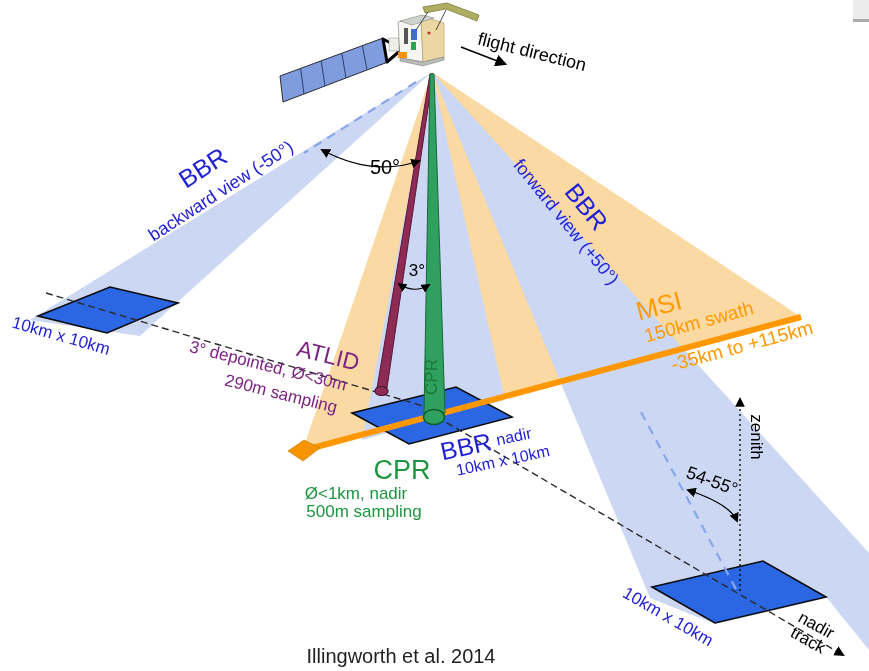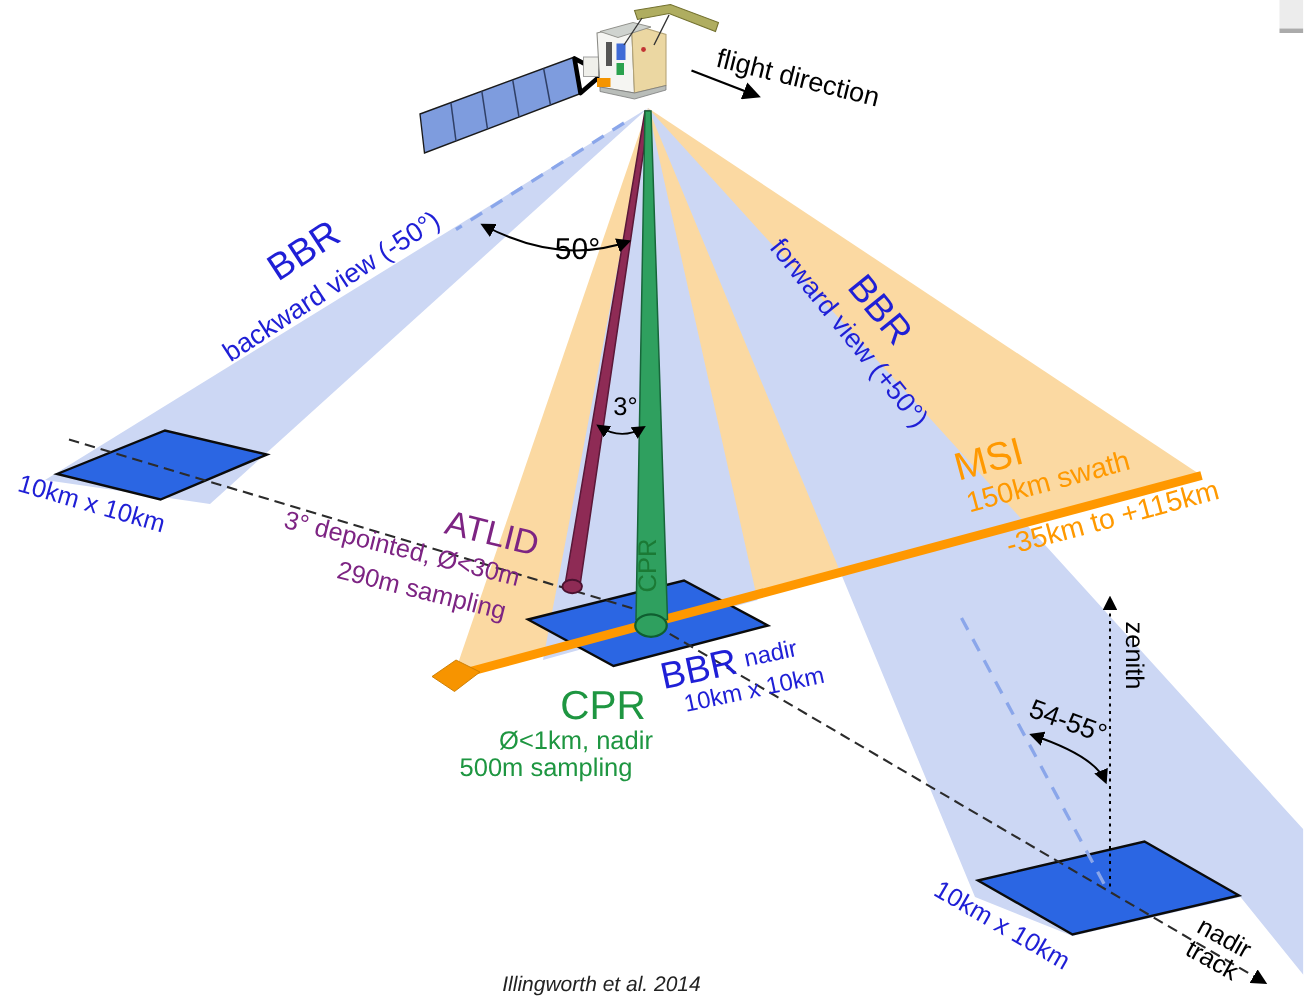--- a/index.html
+++ b/index.html
@@ -6,21 +6,21 @@
   #stage{position:relative;width:869px;height:671px;background:#ffffff;overflow:hidden;
          font-family:"Liberation Sans",sans-serif;}
   #diagram{position:absolute;left:0;top:0;}
   .lbl{position:absolute;transform:translate(-50%,-50%) rotate(var(--r,0deg));
        white-space:nowrap;line-height:1.02;}
   .blue{color:#1f1fd6;} .orange{color:#ff9900;} .purple{color:#7d2483;}
   .green{color:#1e9641;} .green-dark{color:#1b7a35;} .black{color:#000;}
   .f27{font-size:27px;} .f26{font-size:26px;} .f25{font-size:25px;} .f23{font-size:23px;}
   .f20{font-size:20px;margin-top:21px;} .f19{font-size:19px;} .f18{font-size:18px;} .f17{font-size:17px;}
   .f16{font-size:16px;}
-  .caption{font-style:italic;font-size:14px;color:#222;}
+  .caption{font-size:20px;color:#222;}
   .center{text-align:center;}
   .corner-box{position:absolute;left:853px;top:0;width:16px;height:19px;background:#ececec;}
   .corner-bar{position:absolute;left:853px;top:19px;width:16px;height:3px;background:#ababab;}
 </style>
 </head>
 <body>
 
 <div id="stage">
 
   <svg id="diagram" width="869" height="671" viewBox="0 0 869 671">
@@ -106,21 +106,21 @@
   <div class="lbl purple f17" style="left:268px;top:366px;--r:14deg">3° depointed, Ø&lt;30m</div>
   <div class="lbl purple f17" style="left:281px;top:394px;--r:14deg">290m sampling</div>
 
   <div class="lbl green-dark f17" style="left:432px;top:377px;--r:-90deg">CPR</div>
 
   <div class="lbl blue f25" style="left:466px;top:447px;--r:-12deg">BBR</div>
   <div class="lbl blue f16" style="left:514px;top:437px;--r:-12deg">nadir</div>
   <div class="lbl blue f16" style="left:503px;top:461px;--r:-12deg">10km x 10km</div>
 
   <div class="lbl green f27" style="left:402px;top:471px">CPR</div>
-  <div class="lbl green f17" style="left:384px;top:494px">Ø&lt;1km, nadir</div>
+  <div class="lbl green f17" style="left:356px;top:494px">Ø&lt;1km, nadir</div>
   <div class="lbl green f17" style="left:364px;top:512px">500m sampling</div>
 
   <div class="lbl blue f17" style="left:61px;top:336px;--r:16deg">10km x 10km</div>
   <div class="lbl blue f17" style="left:668px;top:617px;--r:30deg">10km x 10km</div>
 
   <div class="lbl black f18" style="left:712px;top:481px;--r:20deg">54-55°</div>
   <div class="lbl black f17" style="left:756px;top:437px;--r:90deg">zenith</div>
 
   <div class="lbl black f17 center" style="left:812px;top:633px;--r:29deg">
     <div>nadir</div>

